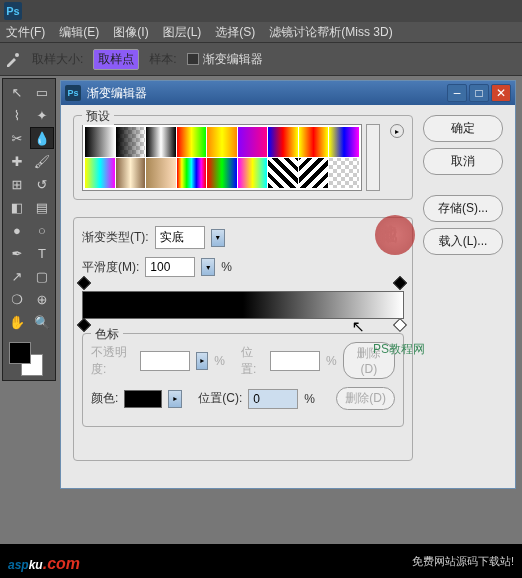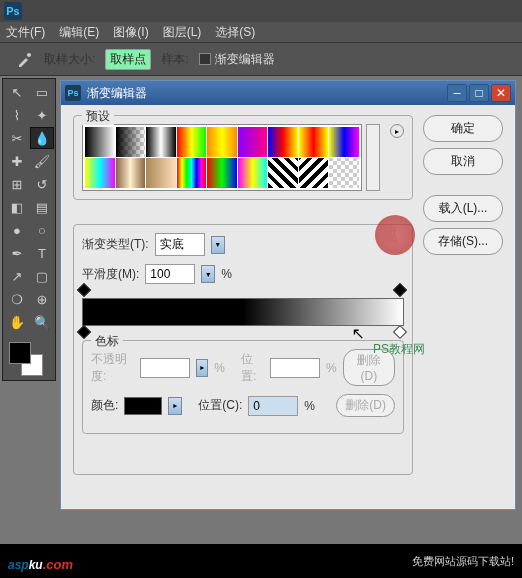--- a/index.html
+++ b/index.html
@@ -1,43 +1,43 @@
 <!DOCTYPE html>
 <html><head>
 <meta charset="utf-8">
 <style>
 *{box-sizing:border-box;margin:0;padding:0;font-family:"Microsoft YaHei",SimSun,sans-serif;font-size:12px}
 body{background:#777;width:522px;height:578px;overflow:hidden;position:relative}
 .ps-header{background:#464646;height:22px;display:flex;align-items:center;padding:0 4px}
 .ps-logo{width:18px;height:18px;background:#1a3e5e;color:#4fc3f7;display:flex;align-items:center;justify-content:center;font-weight:bold;font-size:11px;border-radius:2px}
 .menubar{background:#535353;height:20px;display:flex;align-items:center;padding:0 6px;gap:14px;color:#ddd}
 .menubar span{cursor:default}
-.optbar{background:#535353;height:34px;display:flex;align-items:center;padding:0 16px;gap:10px;color:#ddd;border-top:1px solid #333;border-bottom:1px solid #333}
+.optbar{background:#535353;height:34px;display:flex;align-items:center;padding:0 4px;gap:10px;color:#ddd;border-top:1px solid #333;border-bottom:1px solid #333}
 .eyedrop{width:18px;height:18px;display:inline-block}
-.sel{background:#86efac;color:#222;border:1px solid #999;padding:1px 4px;border-radius:2px}
+.sel{background:#8b5cf6;color:#222;border:1px solid #999;padding:1px 4px;border-radius:2px}
 .chk{width:12px;height:12px;background:#333;border:1px solid #888;display:inline-block;vertical-align:middle;margin-right:4px}
 .workspace{position:relative;height:500px}
 .toolbox{position:absolute;left:2px;top:2px;width:54px;background:#535353;border:1px solid #222;padding:2px;display:grid;grid-template-columns:1fr 1fr;gap:1px}
 .tool{width:24px;height:22px;background:#535353;border:1px solid #535353;display:flex;align-items:center;justify-content:center;color:#ccc;font-size:13px}
 .tool.active{background:#2a2a2a;border:1px solid #111}
 .swatch{grid-column:1/3;height:40px;position:relative;margin-top:4px}
 .fg{position:absolute;width:22px;height:22px;background:#000;border:1px solid #888;left:4px;top:4px}
 .bg{position:absolute;width:22px;height:22px;background:#fff;border:1px solid #888;left:16px;top:16px}
 .dialog{position:absolute;left:60px;top:4px;width:456px;background:#e8e8e8;border:1px solid #6c8eb0}
 .titlebar{background:linear-gradient(#4a7ab5,#2d5a94);height:24px;display:flex;align-items:center;color:#fff;padding:0 4px;justify-content:space-between}
 .titlebar-l{display:flex;align-items:center;gap:6px}
 .ps-ico{width:16px;height:16px;background:#1a3e5e;color:#4fc3f7;font-size:9px;font-weight:bold;display:flex;align-items:center;justify-content:center;border-radius:2px}
 .winbtns{display:flex;gap:2px}
 .winbtn{width:20px;height:18px;display:flex;align-items:center;justify-content:center;color:#fff;border:1px solid #2a5285;background:#3c6da3;border-radius:2px}
 .winbtn.close{background:#d0452b}
 .dlg-body{padding:10px 12px;display:flex;gap:10px}
 .dlg-left{flex:1}
 .dlg-right{width:80px;display:flex;flex-direction:column;gap:6px}
 .btn{background:#f0f0f0;border:1px solid #999;border-radius:13px;padding:4px 0;text-align:center;color:#222}
-.fieldset{border:1px solid #aaa;border-radius:4px;padding:8px;margin-bottom:24px;position:relative}
+.fieldset{border:1px solid #aaa;border-radius:4px;padding:8px;margin-bottom:17px;position:relative}
 .legend{position:absolute;top:-8px;left:8px;background:#e8e8e8;padding:0 4px;color:#333}
 .preset-grid{width:280px;border:1px solid #888;background:#fff;padding:2px;display:grid;grid-template-columns:repeat(9,1fr);gap:1px}
 .preset{height:30px}
 .preset-scroll{width:14px;border:1px solid #999;background:#eee}
 .preset-menu{width:14px;height:14px;border:1px solid #888;border-radius:50%;margin-left:auto;display:flex;align-items:center;justify-content:center;font-size:8px}
 .row{display:flex;align-items:center;gap:6px;margin-bottom:8px}
 .lbl{color:#333}
 .inp{background:#fff;border:1px solid #999;padding:2px 4px;flex:1;min-width:0}
 .inp.sm{flex:0 0 50px}
 .dd{width:14px;height:18px;background:linear-gradient(#cde,#9bd);border:1px solid #789;display:flex;align-items:center;justify-content:center;font-size:8px}
@@ -47,38 +47,39 @@
 .stop-top{position:absolute;top:-14px;width:12px;height:12px}
 .stop-bot{position:absolute;bottom:-14px;width:12px;height:12px}
 .diamond{width:10px;height:10px;transform:rotate(45deg);border:1px solid #333;background:#000}
 .diamond.w{background:#fff}
 .cursor{position:absolute;right:38px;bottom:-18px;font-size:16px;color:#000}
 .watermark{position:absolute;right:100px;top:130px;color:#b33;font-family:cursive;opacity:.7;text-align:center;line-height:1.4;pointer-events:none}
 .watermark .seal{width:40px;height:40px;background:radial-gradient(#c44,#a22);border-radius:50%;margin:4px auto}
 .wm2{position:absolute;right:90px;top:260px;color:#3a8a5a;font-family:serif;pointer-events:none;text-align:center}
 .footer{position:absolute;bottom:0;left:0;right:0;height:34px;background:#000;display:flex;align-items:center;justify-content:space-between;padding:0 8px}
 .aspku{font-size:24px;font-weight:bold;font-style:italic}
-.aspku .a{color:#0369a1}.aspku .b{color:#fff}.aspku .c{color:#e03020;font-size:13px}
+.aspku .a{color:#0369a1}.aspku .b{color:#fff}.aspku .c{color:#e03020;font-size:16px}
 .ftxt{color:#ccc;font-size:11px}
 .disabled{color:#aaa}
 .colorbox{width:38px;height:18px;background:#000;border:1px solid #666}
 </style>
 </head>
 <body>
 
 <div class="ps-header">
   <div class="ps-logo">Ps</div>
 </div>
 
 <div class="menubar">
   <span>文件(F)</span>
   <span>编辑(E)</span>
   <span>图像(I)</span>
   <span>图层(L)</span>
   <span>选择(S)</span>
+  <span>滤镜讨论帮析(Miss 3D)</span>
 </div>
 
 <div class="optbar">
   <span class="eyedrop">
     <svg viewBox="0 0 18 18">
         <path d="M3 15l7-7 2 2-7 7H3v-2z" fill="#ccc"></path>
         <circle cx="13" cy="5" r="2" fill="#ccc"></circle>
       </svg>
   </span>
   <span class="lbl">取样大小:</span>
@@ -216,22 +217,22 @@
               <span class="btn disabled" style="padding:2px 8px;margin-left:auto">删除(D)</span>
             </div>
           </div>
         </div>
       </div>
 
       <div class="dlg-right">
         <div class="btn">确定</div>
         <div class="btn">取消</div>
         <div style="height:8px"></div>
+        <div class="btn">存储(S)...</div>
         <div class="btn">载入(L)...</div>
-        <div class="btn">存储(S)...</div>
         <div style="height:30px"></div>
       </div>
     </div>
 
     <div class="watermark">
       <div style="writing-mode:vertical-rl;font-size:18px">他她我帮你</div>
       <div class="seal"></div>
     </div>
     <div class="wm2">
       <div>PS教程网</div>

